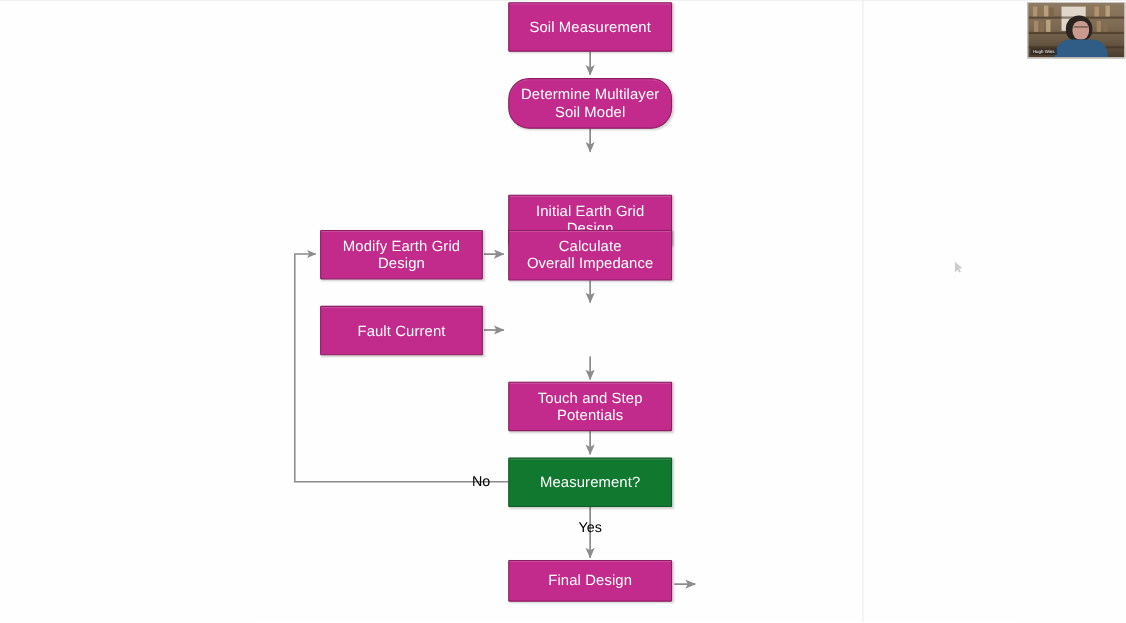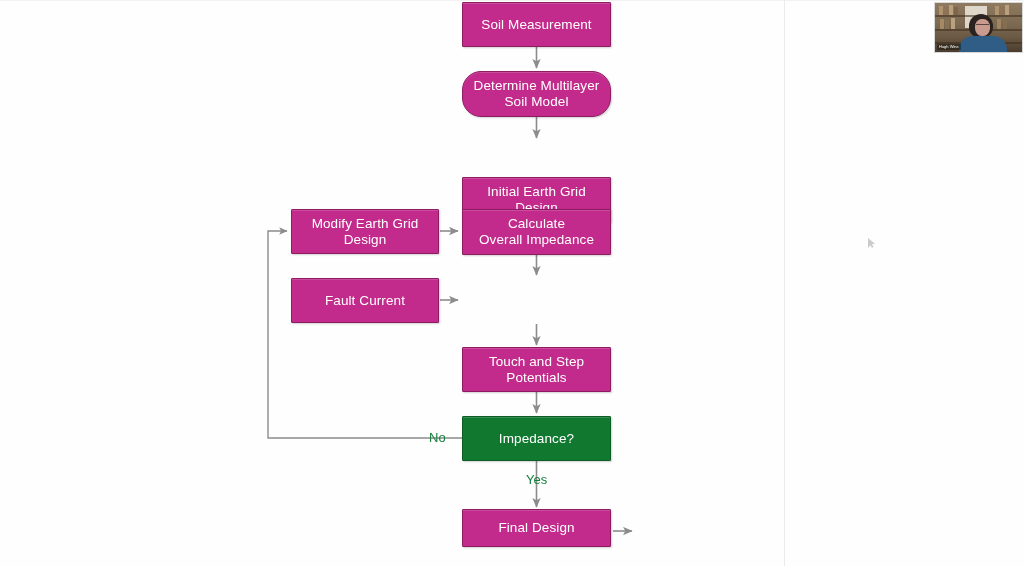--- a/index.html
+++ b/index.html
@@ -85,21 +85,21 @@
     left: 0;
     top: 0;
     width: 1024px;
     height: 566px;
     pointer-events: none;
   }
 
   
   .edge-label {
     position: absolute;
-    color: #15803d;
+    color: #000000;
     font-size: 13px;
     line-height: 15px;
     white-space: nowrap;
   }
 
   
   #webcam {
     position: absolute;
     left: 934px;
     top: 2px;
@@ -264,21 +264,21 @@
       <span>Fault Current</span>
     </div>
 
 
     <div class="node node-magenta" style="left:462px; top:347px; width:149px; height:45px;">
       <span>Touch and Step
 Potentials</span>
     </div>
 
     <div class="node node-green" style="left:462px; top:416px; width:149px; height:45px;">
-      <span>Impedance?</span>
+      <span>Measurement?</span>
     </div>
 
     <div class="node node-magenta" style="left:462px; top:509px; width:149px; height:38px;">
       <span>Final Design</span>
     </div>
 
 
     <div class="edge-label" style="left:429px; top:430px;">No</div>
     <div class="edge-label" style="left:526px; top:472px;">Yes</div>
 

